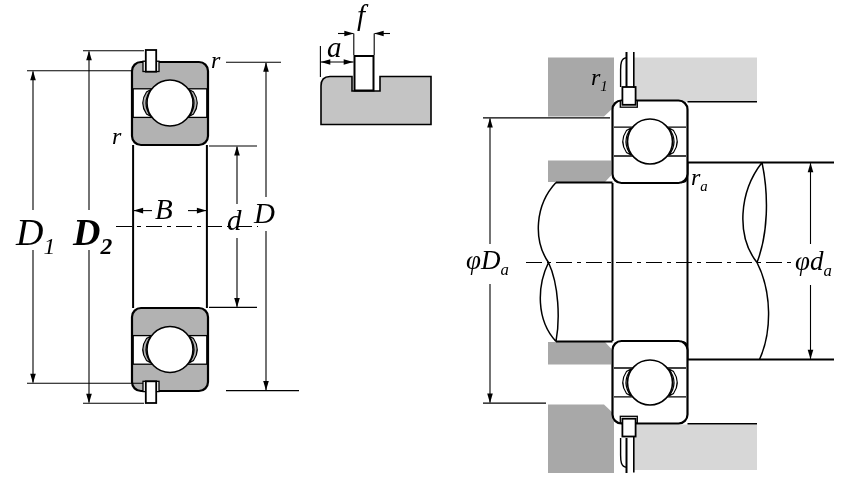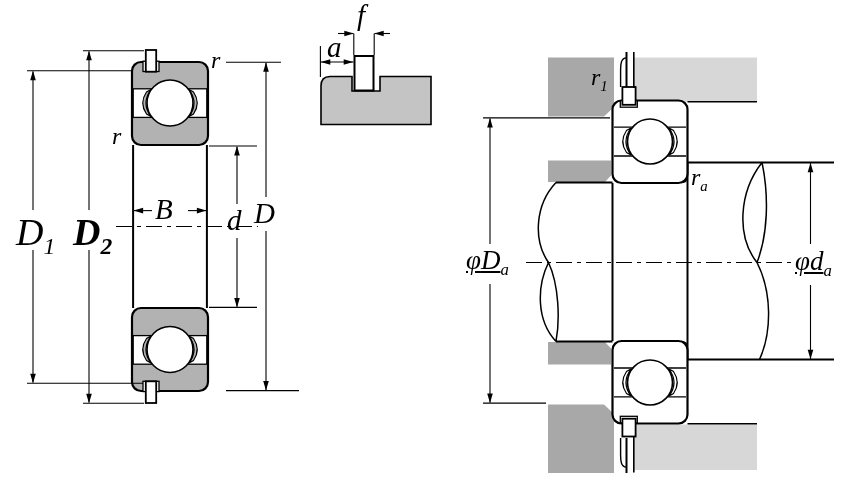--- a/index.html
+++ b/index.html
@@ -4,21 +4,21 @@
 <style>
   html,body{margin:0;padding:0;background:#fff;}
   .canvas{position:relative;width:851px;height:478px;background:#ffffff;overflow:hidden;
           font-family:"Liberation Serif","DejaVu Serif",serif;}
   .watermark{position:absolute;left:295px;top:196px;font-size:58px;font-weight:bold;
              letter-spacing:4px;color:#b5b5e8;font-family:"DejaVu Sans","Liberation Sans",sans-serif;
              white-space:nowrap;user-select:none;}
   svg{position:absolute;left:0;top:0;}
   .lbl{position:absolute;font-style:italic;color:#000;line-height:1;white-space:nowrap;}
   .lbl sub{font-size:62%;line-height:0;}
-  .f30{font-size:38px;} .f29{font-size:29px;} .f27{font-size:27px;text-decoration:underline;} .f24{font-size:24px;}
+  .f30{font-size:38px;} .f29{font-size:29px;} .f27{font-size:27px;} .f24{font-size:24px;}
 </style>
 </head>
 <body>
 
 <div class="canvas">
 
 
   <svg width="851" height="478" viewBox="0 0 851 478">
 
     <g stroke="#000" fill="none">

